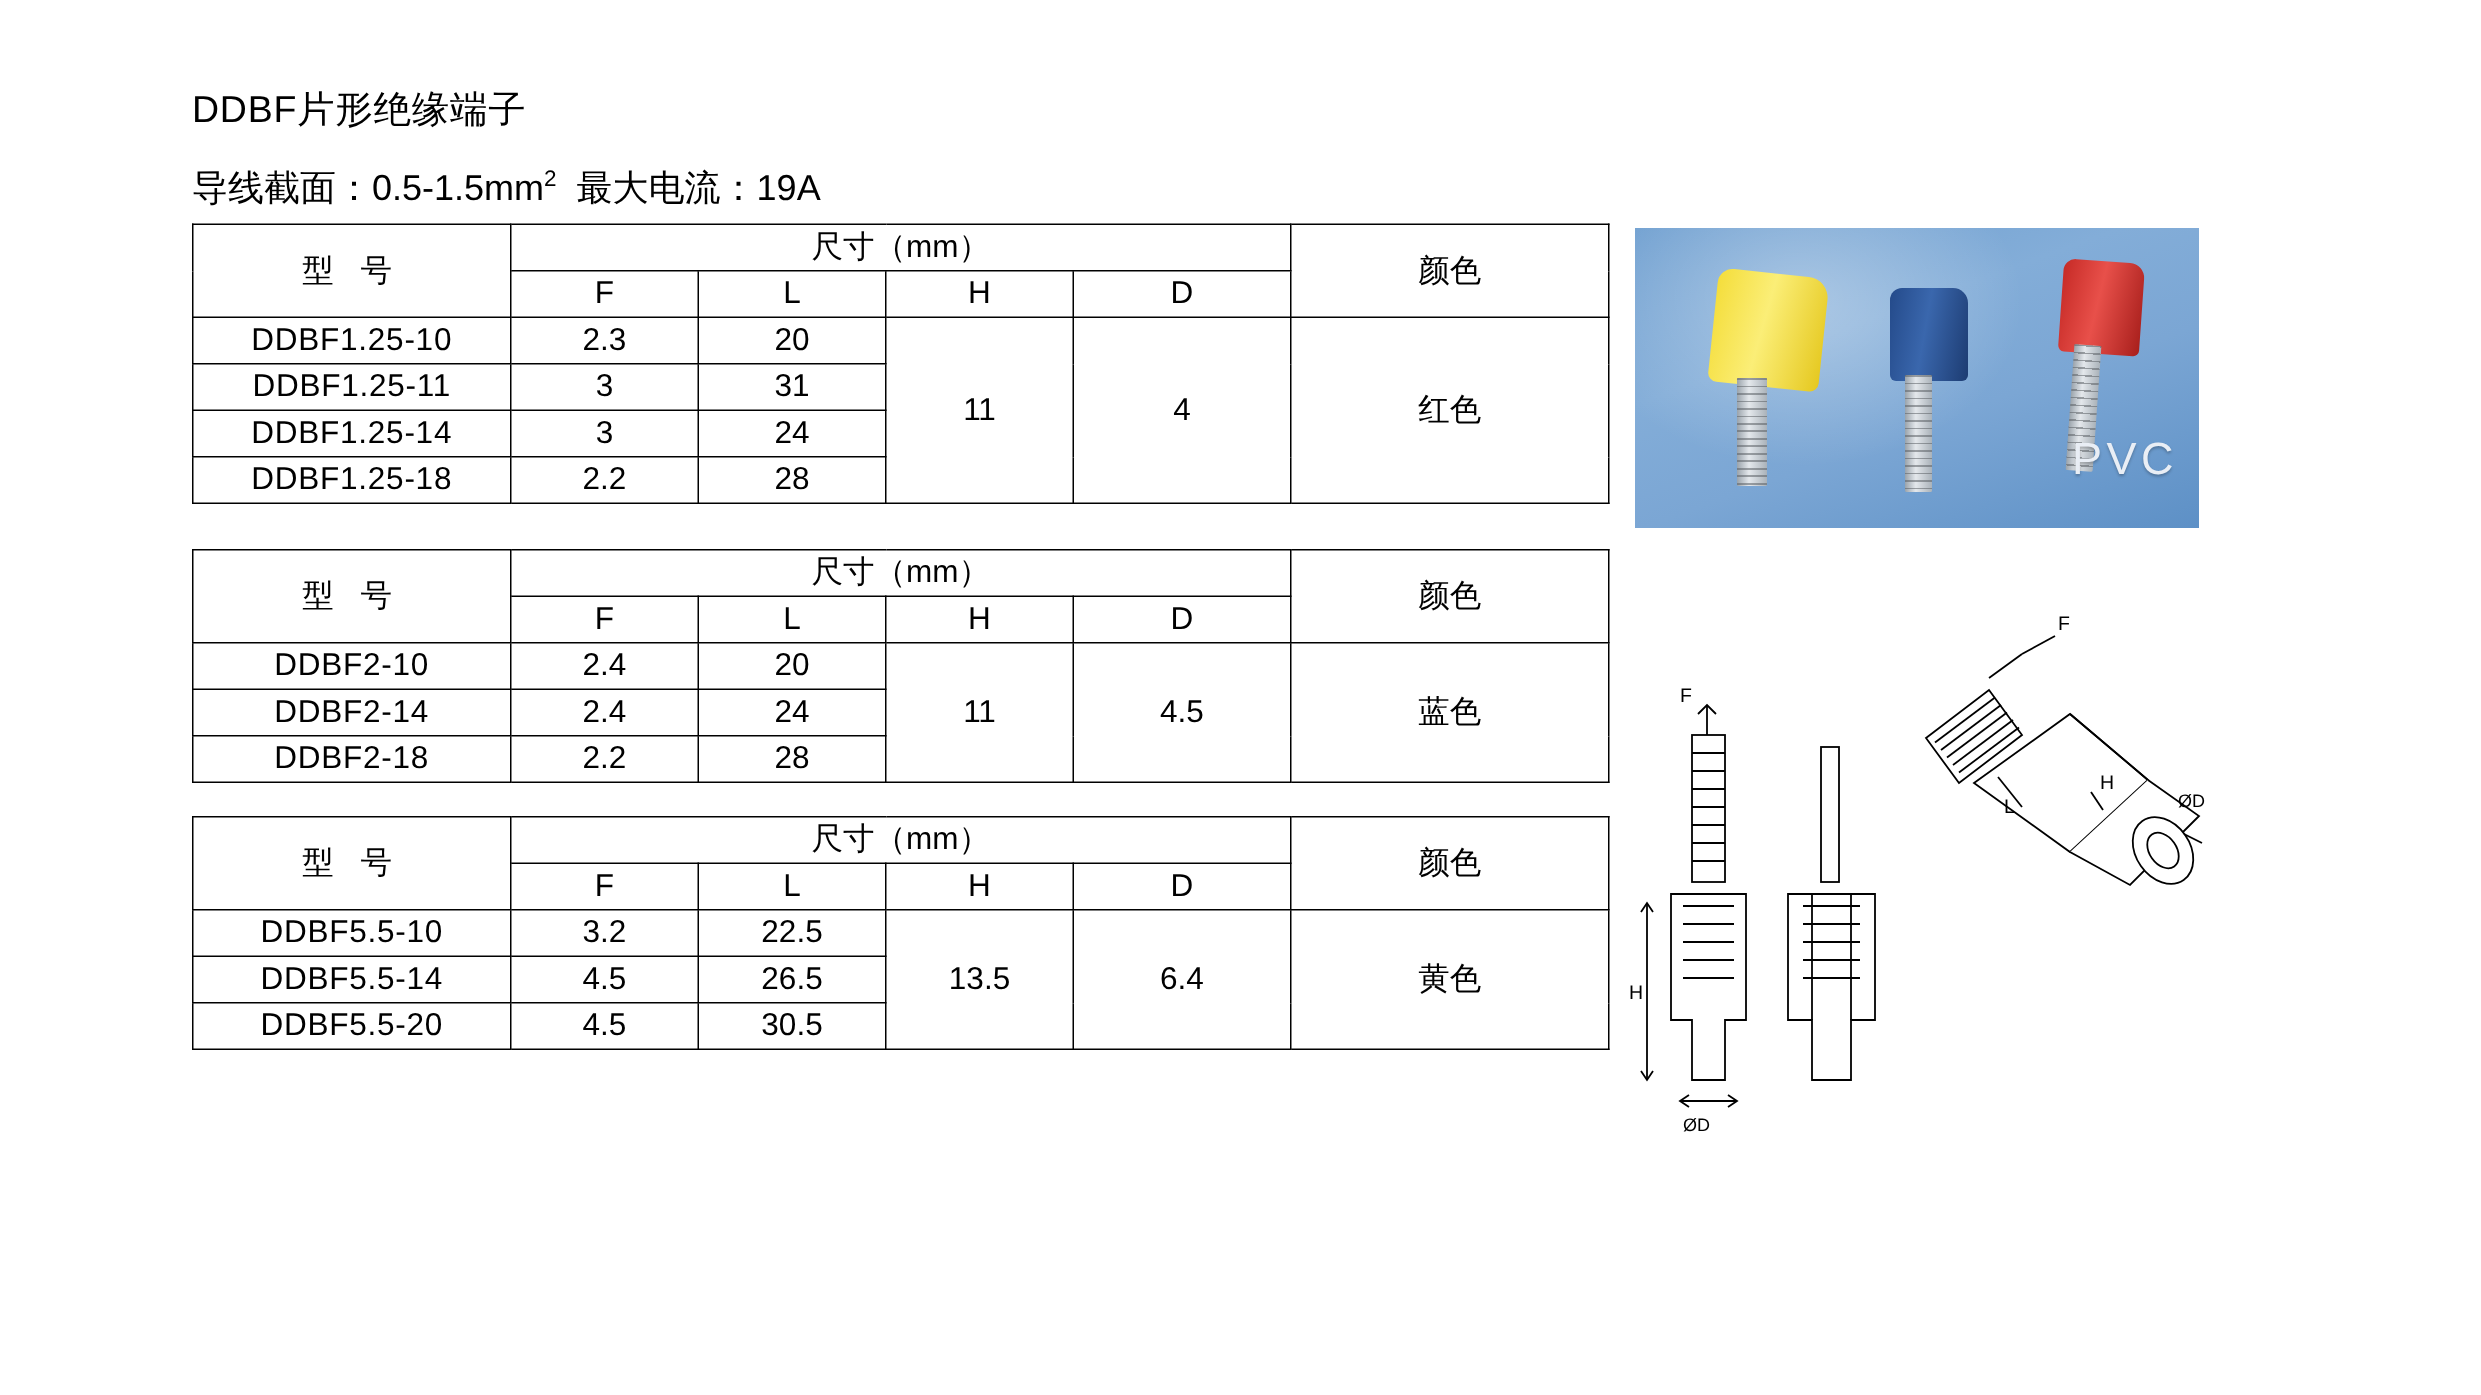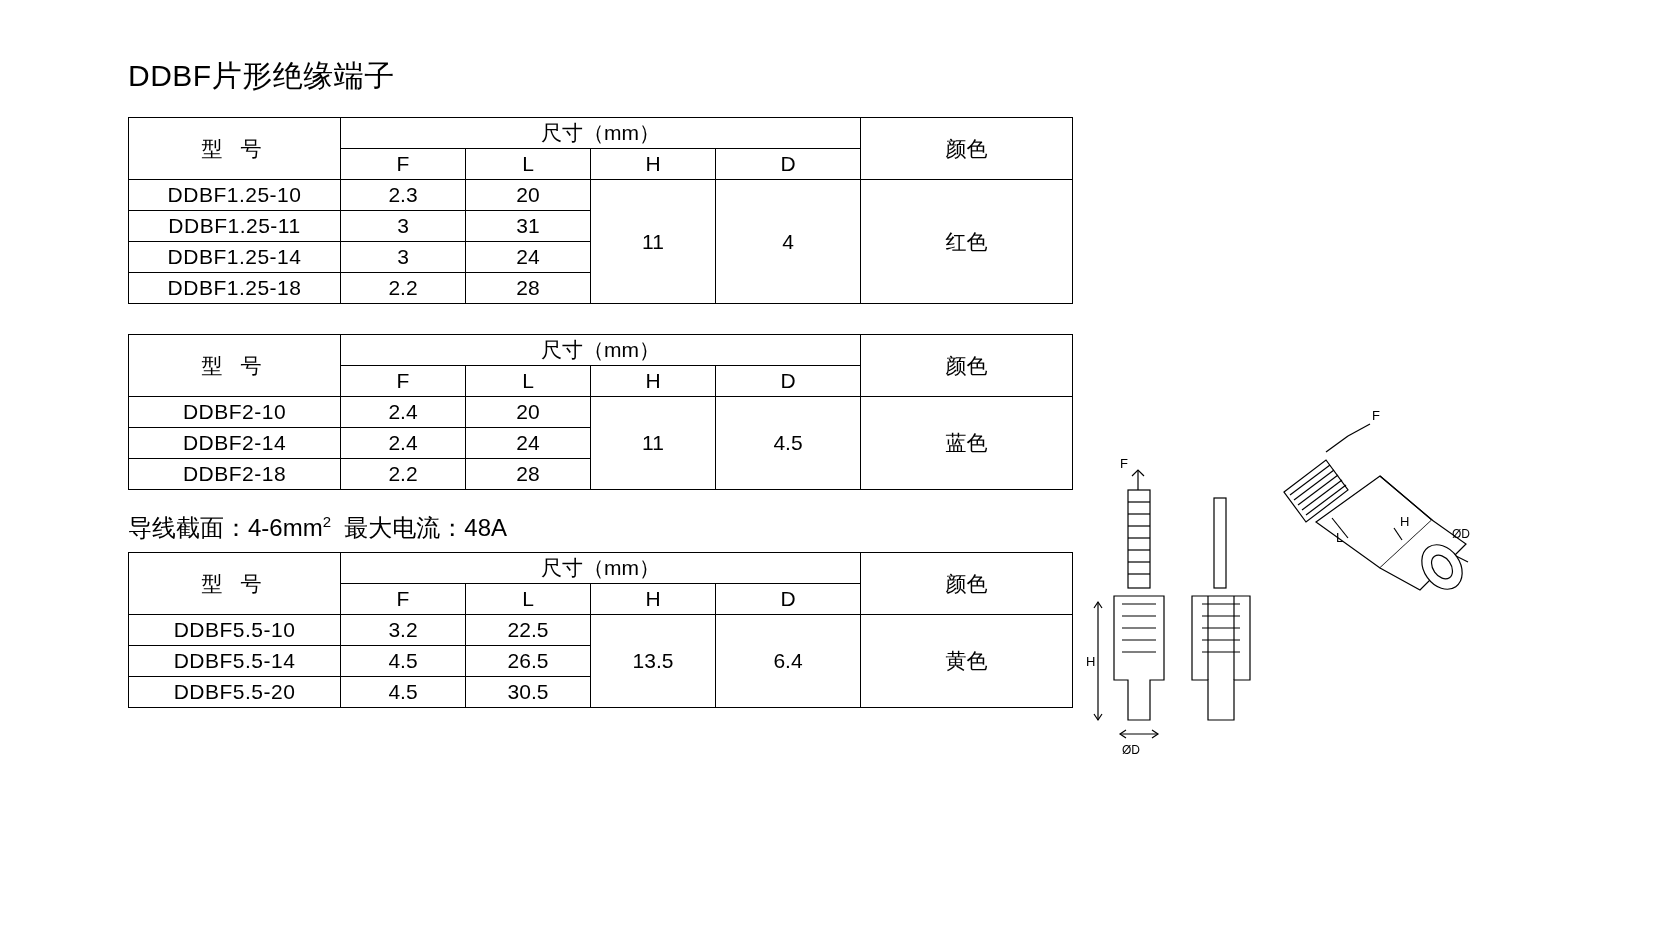--- a/index.html
+++ b/index.html
@@ -19,21 +19,21 @@
     height: 930px;
   }
   
   .left-col {
     position: absolute;
     left: 128px;
     top: 56px;
     width: 945px;
   }
   h1.doc-title {
-    font-size: 30px;
+    font-size: 25px;
     font-weight: normal;
     margin: 0 0 20px 0;
     letter-spacing: 0.5px;
   }
   .section { margin-bottom: 0; }
   .spec-line {
     font-size: 24px;
     margin: 0 0 8px 0;
     white-space: nowrap;
   }
@@ -151,20 +151,74 @@
   svg { display: block; }
 </style>
 </head>
 <body>
 
 <div class="page">
 
   <div class="left-col">
 
     <h1 class="doc-title">DDBF片形绝缘端子</h1>
+
+    <div class="section">
+      <p class="spec-line">
+        <span>导线截面：</span><span>0.5-1.5mm</span><span class="sup">2</span>&nbsp;&nbsp;<span>最大电流：</span><span>19A</span>
+      </p>
+      <table class="spec">
+        <colgroup>
+          <col class="h-model">
+            <col class="h-f">
+            <col class="h-l">
+            <col class="h-h">
+            <col class="h-d">
+            <col class="h-color">
+        </colgroup>
+        <tbody>
+          <tr>
+            <td class="th-tall model-head" rowspan="2">型 号</td>
+            <td class="th-tall" colspan="4">尺寸（mm）</td>
+            <td class="th-tall" rowspan="2">颜色</td>
+          </tr>
+          <tr>
+            <td class="th-sub">F</td>
+            <td class="th-sub">L</td>
+            <td class="th-sub">H</td>
+            <td class="th-sub">D</td>
+          </tr>
+          <tr>
+            <td class="model-cell">DDBF1.25-10</td>
+            <td>2.3</td>
+            <td>20</td>
+            <td rowspan="4">11</td>
+            <td rowspan="4">4</td>
+            <td rowspan="4">红色</td>
+          </tr>
+          <tr>
+            <td class="model-cell">DDBF1.25-11</td>
+            <td>3</td>
+            <td>31</td>
+          </tr>
+          <tr>
+            <td class="model-cell">DDBF1.25-14</td>
+            <td>3</td>
+            <td>24</td>
+          </tr>
+          <tr>
+            <td class="model-cell">DDBF1.25-18</td>
+            <td>2.2</td>
+            <td>28</td>
+          </tr>
+        </tbody>
+      </table>
+    </div>
+
+    <div class="gap-lg"></div>
 
     <div class="section">
       <table class="spec">
         <colgroup>
           <col class="h-model">
             <col class="h-f">
             <col class="h-l">
             <col class="h-h">
             <col class="h-d">
             <col class="h-color">
@@ -175,47 +229,42 @@
             <td class="th-tall" colspan="4">尺寸（mm）</td>
             <td class="th-tall" rowspan="2">颜色</td>
           </tr>
           <tr>
             <td class="th-sub">F</td>
             <td class="th-sub">L</td>
             <td class="th-sub">H</td>
             <td class="th-sub">D</td>
           </tr>
           <tr>
-            <td class="model-cell">DDBF1.25-10</td>
-            <td>2.3</td>
+            <td class="model-cell">DDBF2-10</td>
+            <td>2.4</td>
             <td>20</td>
-            <td rowspan="4">11</td>
-            <td rowspan="4">4</td>
-            <td rowspan="4">红色</td>
-          </tr>
-          <tr>
-            <td class="model-cell">DDBF1.25-11</td>
-            <td>3</td>
-            <td>31</td>
-          </tr>
-          <tr>
-            <td class="model-cell">DDBF1.25-14</td>
-            <td>3</td>
+            <td rowspan="3">11</td>
+            <td rowspan="3">4.5</td>
+            <td rowspan="3">蓝色</td>
+          </tr>
+          <tr>
+            <td class="model-cell">DDBF2-14</td>
+            <td>2.4</td>
             <td>24</td>
           </tr>
           <tr>
-            <td class="model-cell">DDBF1.25-18</td>
+            <td class="model-cell">DDBF2-18</td>
             <td>2.2</td>
             <td>28</td>
           </tr>
         </tbody>
       </table>
     </div>
 
-    <div class="gap-lg"></div>
+    <div class="gap-md"></div>
 
     <div class="section">
       <table class="spec">
         <colgroup>
           <col class="h-model">
             <col class="h-f">
             <col class="h-l">
             <col class="h-h">
             <col class="h-d">
             <col class="h-color">
@@ -226,69 +275,20 @@
             <td class="th-tall" colspan="4">尺寸（mm）</td>
             <td class="th-tall" rowspan="2">颜色</td>
           </tr>
           <tr>
             <td class="th-sub">F</td>
             <td class="th-sub">L</td>
             <td class="th-sub">H</td>
             <td class="th-sub">D</td>
           </tr>
           <tr>
-            <td class="model-cell">DDBF2-10</td>
-            <td>2.4</td>
-            <td>20</td>
-            <td rowspan="3">11</td>
-            <td rowspan="3">4.5</td>
-            <td rowspan="3">蓝色</td>
-          </tr>
-          <tr>
-            <td class="model-cell">DDBF2-14</td>
-            <td>2.4</td>
-            <td>24</td>
-          </tr>
-          <tr>
-            <td class="model-cell">DDBF2-18</td>
-            <td>2.2</td>
-            <td>28</td>
-          </tr>
-        </tbody>
-      </table>
-    </div>
-
-    <div class="gap-md"></div>
-
-    <div class="section">
-      <p class="spec-line">
-        <span>导线截面：</span><span>4-6mm</span><span class="sup">2</span>&nbsp;&nbsp;<span>最大电流：</span><span>48A</span>
-      </p>
-      <table class="spec">
-        <colgroup>
-          <col class="h-model">
-            <col class="h-f">
-            <col class="h-l">
-            <col class="h-h">
-            <col class="h-d">
-            <col class="h-color">
-        </colgroup>
-        <tbody>
-          <tr>
-            <td class="th-tall model-head" rowspan="2">型 号</td>
-            <td class="th-tall" colspan="4">尺寸（mm）</td>
-            <td class="th-tall" rowspan="2">颜色</td>
-          </tr>
-          <tr>
-            <td class="th-sub">F</td>
-            <td class="th-sub">L</td>
-            <td class="th-sub">H</td>
-            <td class="th-sub">D</td>
-          </tr>
-          <tr>
             <td class="model-cell">DDBF5.5-10</td>
             <td>3.2</td>
             <td>22.5</td>
             <td rowspan="3">13.5</td>
             <td rowspan="3">6.4</td>
             <td rowspan="3">黄色</td>
           </tr>
           <tr>
             <td class="model-cell">DDBF5.5-14</td>
             <td>4.5</td>
@@ -298,20 +298,46 @@
             <td class="model-cell">DDBF5.5-20</td>
             <td>4.5</td>
             <td>30.5</td>
           </tr>
         </tbody>
       </table>
     </div>
 
   </div>
 
+  <div class="photo">
+    <div class="glow"></div>
+
+    <div class="term" id="term-yellow">
+      <div class="boot"></div>
+      <div class="pin">
+          <div class="ridges"></div>
+        </div>
+    </div>
+
+    <div class="term" id="term-blue">
+      <div class="boot"></div>
+      <div class="pin">
+          <div class="ridges"></div>
+        </div>
+    </div>
+
+    <div class="term" id="term-red">
+      <div class="boot"></div>
+      <div class="pin">
+          <div class="ridges"></div>
+        </div>
+    </div>
+
+    <div class="pvc-label">PVC</div>
+  </div>
 
   <div class="diagram">
     <svg width="400" height="380" viewBox="0 0 400 380">
       <g fill="none" stroke="#000000" stroke-width="1.2">
 
         <g>
 
           <path d="M236 132 L300 86 L352 130 L300 178 Z" stroke="#000" fill="#ffffff"></path>
           <path d="M300 86 L352 130"></path>
           <path d="M352 130 L386 154 L340 200 L300 178" fill="#ffffff" stroke="#000"></path>

